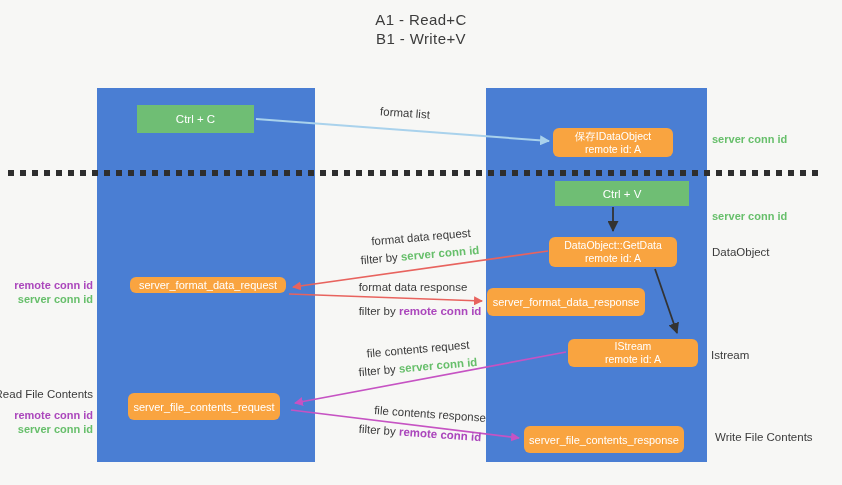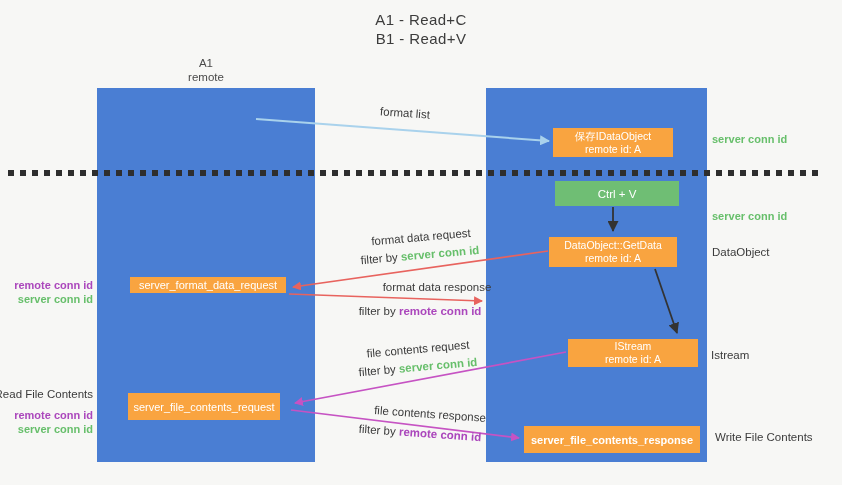--- a/index.html
+++ b/index.html
@@ -32,32 +32,32 @@
     position:absolute; left:8px; top:170px; width:816px; height:6px; z-index:3;
     background: repeating-linear-gradient(90deg, #2e2e2e 0 6px, transparent 6px 12px);
   }
 
   .node {
     position:absolute; z-index:2; color:#fff;
     display:flex; align-items:center; justify-content:center; text-align:center;
     font-size:11px; white-space:nowrap;
   }
   .node.green  { background: var(--box-green, #6fbe74); font-size:11.5px; }
-  .node.orange { background: var(--box-orange, #f9a440); }
+  .node.orange { background: var(--box-orange, #f9a440); border-radius: 6px; }
   .node.two-line { flex-direction:column; font-size:10.5px; line-height:13px; }
 
   .n-ctrl-c   { left:137px; top:105px; width:117px; height:28px; }
   .n-save-obj { left:553px; top:128px; width:120px; height:29px; }
-  .n-ctrl-v   { left:555px; top:181px; width:124px; height:25px; }
+  .n-ctrl-v   { left:555px; top:181px; width:134px; height:25px; }
   .n-getdata  { left:549px; top:237px; width:128px; height:30px; }
   .n-fmt-req  { left:130px; top:277px; width:156px; height:16px; }
   .n-fmt-res  { left:487px; top:288px; width:158px; height:28px; }
   .n-istream  { left:568px; top:339px; width:130px; height:28px; }
   .n-file-req { left:128px; top:393px; width:152px; height:27px; }
-  .n-file-res { left:524px; top:426px; width:176px; height:27px;font-weight:bold; }
+  .n-file-res { left:524px; top:426px; width:160px; height:27px; }
 
   .arrows { position:absolute; left:0; top:0; z-index:4; pointer-events:none; }
   .l-blue  { stroke: var(--arrow-blue, #a9d2ec);   stroke-width:2;   }
   .l-black { stroke:#333;                          stroke-width:1.8; }
   .l-red   { stroke: var(--arrow-red, #e8635e);    stroke-width:1.7; }
   .l-mag   { stroke: var(--arrow-magenta,#c653c3); stroke-width:1.7; }
   .mh-blue-f  { fill: var(--arrow-blue, #a9d2ec); }
   .mh-black-f { fill:#333; }
   .mh-red-f   { fill: var(--arrow-red, #e8635e); }
   .mh-mag-f   { fill: var(--arrow-magenta, #c653c3); }
@@ -75,50 +75,52 @@
   .side.dark { color:#3b3b3b; font-size:11.5px; }
   .side.r-align { text-align:right; }
 </style>
 </head>
 <body>
 
 <div class="diagram">
 
   <div class="title">
     <div>A1 - Read+C</div>
-    <div>B1 - Read+V</div>
-  </div>
-
-  <div class="col-header left">
-    <div>A1</div>
-    <div>remote</div>
-  </div>
+    <div>B1 - Write+V</div>
+  </div>
+
   <div class="col-header right">
     <div>B1</div>
     <div>connection</div>
   </div>
 
   <div class="col left"></div>
   <div class="col right"></div>
 
   <div class="dotted"></div>
 
+  <div class="node green n-ctrl-c">
+    <span>Ctrl + C</span>
+  </div>
   <div class="node orange two-line n-save-obj">
     <span>保存IDataObject</span>
     <span>remote id: A</span>
   </div>
   <div class="node green n-ctrl-v">
     <span>Ctrl + V</span>
   </div>
   <div class="node orange two-line n-getdata">
     <span>DataObject::GetData</span>
     <span>remote id: A</span>
   </div>
   <div class="node orange n-fmt-req">
     <span>server_format_data_request</span>
+  </div>
+  <div class="node orange n-fmt-res">
+    <span>server_format_data_response</span>
   </div>
   <div class="node orange two-line n-istream">
     <span>IStream</span>
     <span>remote id: A</span>
   </div>
   <div class="node orange n-file-req">
     <span>server_file_contents_request</span>
   </div>
   <div class="node orange n-file-res">
     <span>server_file_contents_response</span>
@@ -153,21 +155,21 @@
   </div>
 
   <div class="lbl rot-n5" style="left:421px; top:231px;">
     <span>format data request</span>
   </div>
   <div class="lbl rot-n5" style="left:420px; top:249px;">
     <span>filter by</span>
     <span class="green-t">server conn id</span>
   </div>
 
-  <div class="lbl c" style="left:437px; top:281px;">
+  <div class="lbl c" style="left:413px; top:281px;">
     <span>format data response</span>
   </div>
   <div class="lbl c" style="left:420px; top:305px;">
     <span>filter by</span>
     <span class="purple-t">remote conn id</span>
   </div>
 
   <div class="lbl rot-n5" style="left:418px; top:343px;">
     <span>file contents request</span>
   </div>

